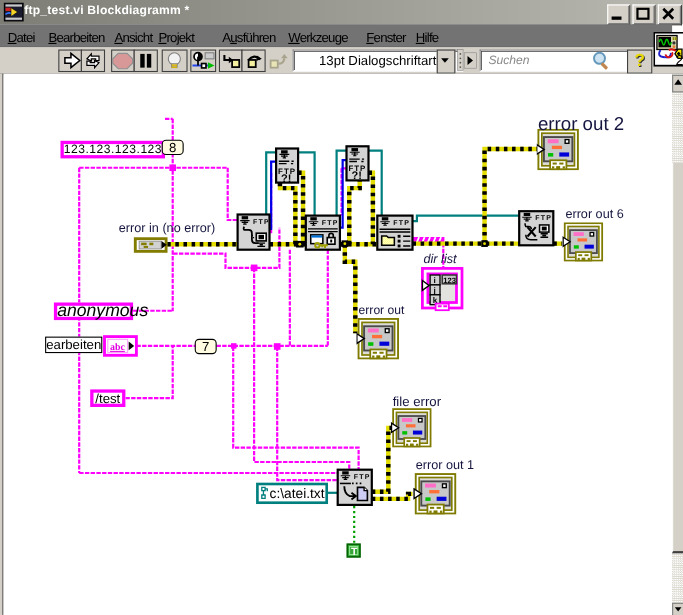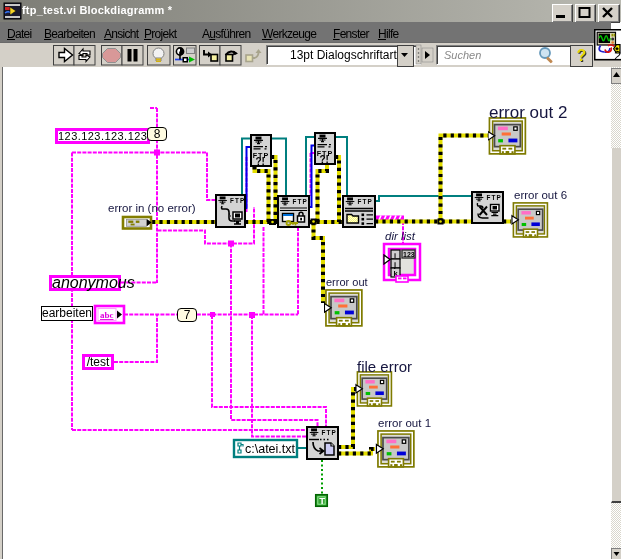--- a/index.html
+++ b/index.html
@@ -413,17 +413,17 @@
   <div class="strbox" style="left:55px;top:100px;width:89px;height:10px;line-height:10px;font-size:11px;letter-spacing:0.45px;margin-top:28px;">123.123.123.123</div>
   <div class="strbox" style="left:49px;top:275px;width:66px;height:10px;line-height:10px;font-size:16px;font-style:italic;">anonymous</div>
   <div class="strbox" style="left:82px;top:354px;width:26px;height:10px;line-height:10px;font-size:12px;text-align:center;">/test</div>
   <div class="abs" style="left:41px;top:306px;width:50px;height:13px;background:#fff;border:1.5px solid #000;font-size:12px;line-height:13px;text-align:center;color:#000;">earbeiten</div>
   <div class="numbox" style="left:147px;top:127px;width:18px;height:12px;line-height:12px;">8</div>
   <div class="numbox" style="left:177px;top:308px;width:18px;height:12px;line-height:12px;">7</div>
   <div class="lbl" style="left:108px;top:202px;font-size:11.5px;">error in (no error)</div>
   <div class="lbl" style="left:489px;top:103px;font-size:17px;">error out 2</div>
   <div class="lbl" style="left:514px;top:189px;font-size:11.5px;">error out 6</div>
   <div class="lbl" style="left:326px;top:276px;font-size:11px;">error out</div>
-  <div class="lbl" style="left:357px;top:358px;font-size:15px;">file error</div>
+  <div class="lbl" style="left:357px;top:358px;font-size:12px;">file error</div>
   <div class="lbl" style="left:378px;top:417px;font-size:11.5px;">error out 1</div>
   <div class="lbl" style="left:385px;top:230px;font-size:11.5px;font-style:italic;">dir list</div>
   <div class="abs" style="left:245px;top:441.5px;font-size:12.5px;color:#000;">c:\atei.txt</div>
 </div>
 
 </body></html>

